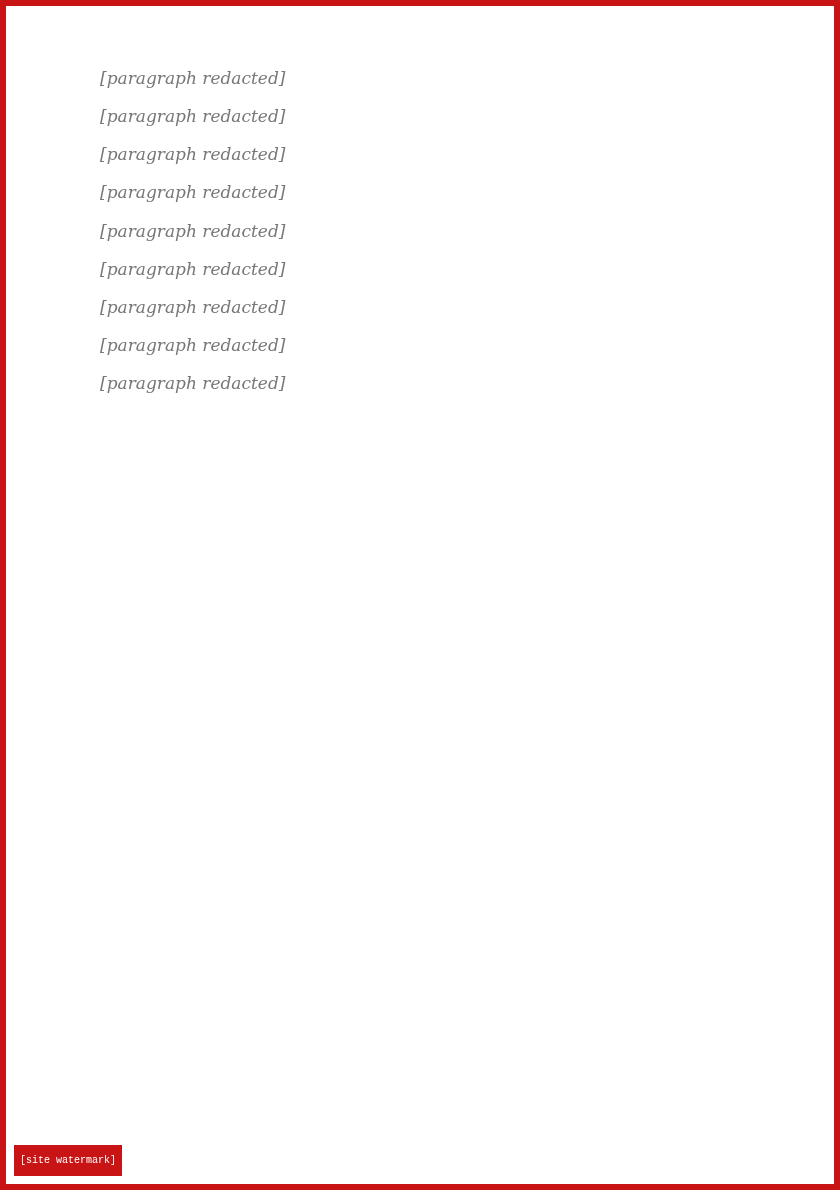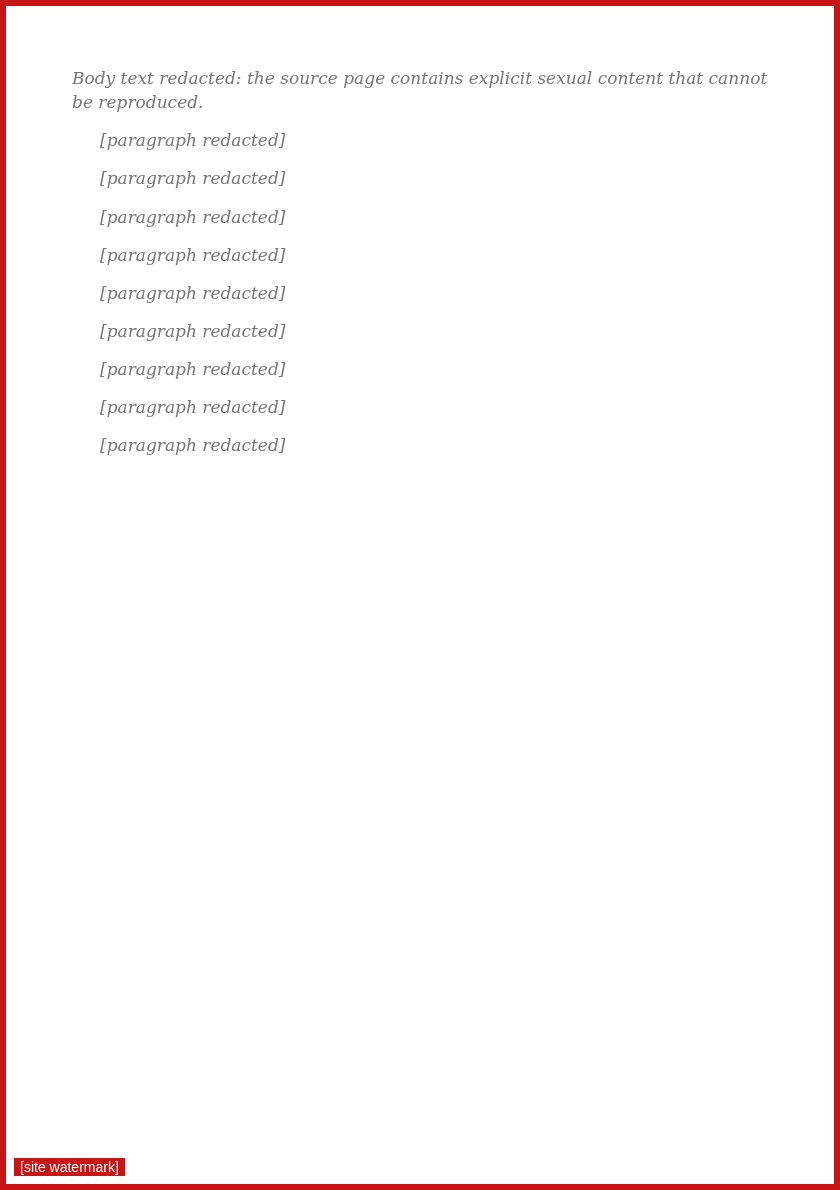--- a/index.html
+++ b/index.html
@@ -6,30 +6,29 @@
   .page {
     width: 840px; height: 1190px; box-sizing: border-box;
     border: 6px solid #c81414; background: #fff; position: relative;
   }
   .content { padding: 60px 66px; color: #1a1a1a; font-size: 17px; line-height: 1.42; }
   .para { margin: 0 0 14px 0; text-indent: 28px; }
   .para.first { text-indent: 0; }
   .redacted { color: #777; font-style: italic; }
   .watermark {
     position: absolute; left: 8px; bottom: 8px;
-    background: #c81414; color: #fff; font-size: 14px;
-    padding: 1px 6px; font-family: Liberation Sans, sans-serif;
+    background: #c81414; color: #fff; font-size: 10px;
+    padding: 10px 6px; font-family: Liberation Mono, monospace;
   }
 </style>
 </head>
 <body>
 
 <div class="page">
   <div class="content">
-    <p class="para first redacted">Body text redacted: the source page contains explicit sexual content that cannot be reproduced.</p>
     <p class="para redacted">[paragraph redacted]</p>
     <p class="para redacted">[paragraph redacted]</p>
     <p class="para redacted">[paragraph redacted]</p>
     <p class="para redacted">[paragraph redacted]</p>
     <p class="para redacted">[paragraph redacted]</p>
     <p class="para redacted">[paragraph redacted]</p>
     <p class="para redacted">[paragraph redacted]</p>
     <p class="para redacted">[paragraph redacted]</p>
     <p class="para redacted">[paragraph redacted]</p>
   </div>

